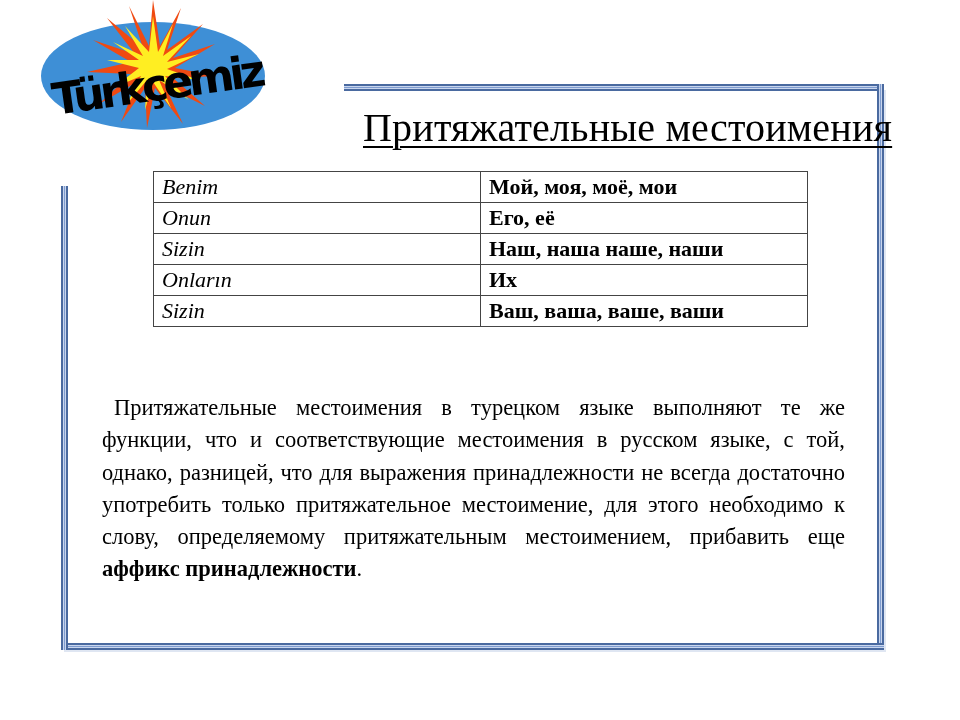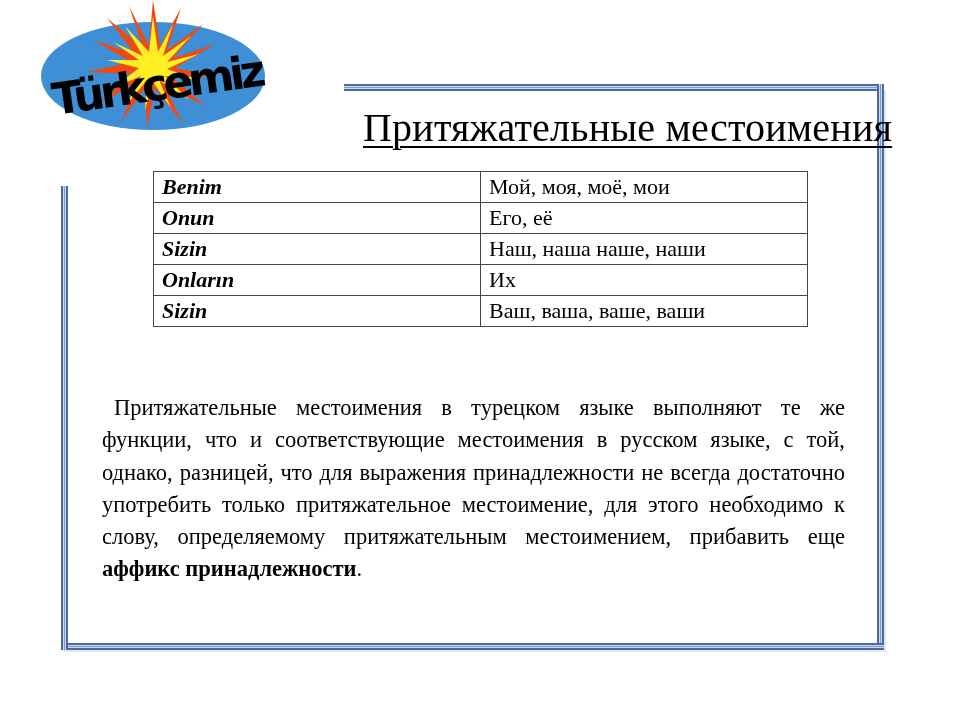--- a/index.html
+++ b/index.html
@@ -22,22 +22,22 @@
   .frame-left   { left:61px;  top:186px; height:464px; }
   .frame-shadow-r { position:absolute; left:884px; top:90px; width:2px; height:562px; background:#dfe6f2; }
   .frame-shadow-b { position:absolute; left:64px; top:650px; width:822px; height:2px; background:#dfe6f2; }
 
   .title { position:absolute; left:363px; top:104px; width:490px;
     font-size:40px; text-decoration:underline; text-underline-offset:5px; text-decoration-thickness:2px;
     white-space:nowrap; letter-spacing:0.2px; }
 
   table.pron { position:absolute; left:153px; top:171px; width:655px; border-collapse:collapse; }
   table.pron td { border:1.5px solid #444; height:30px; padding:0 0 0 8px; font-size:22px; line-height:30px; vertical-align:middle; }
-  table.pron td.tr { font-weight:bold; font-style:italic; width:318px; }
-  table.pron td.ru { font-weight:normal;margin-left:46px; }
+  table.pron td.tr { font-weight:normal; font-style:italic; width:318px; }
+  table.pron td.ru { font-weight:bold;margin-left:46px; }
 
   .para { position:absolute; left:102px; top:392px; width:743px;
     font-size:22.5px; line-height:32.3px; text-align:justify; text-indent:12px; }
   .para b { font-weight:bold; }
 </style>
 </head>
 <body>
 
 <div class="logo">
   <svg viewBox="0 0 240 150">

